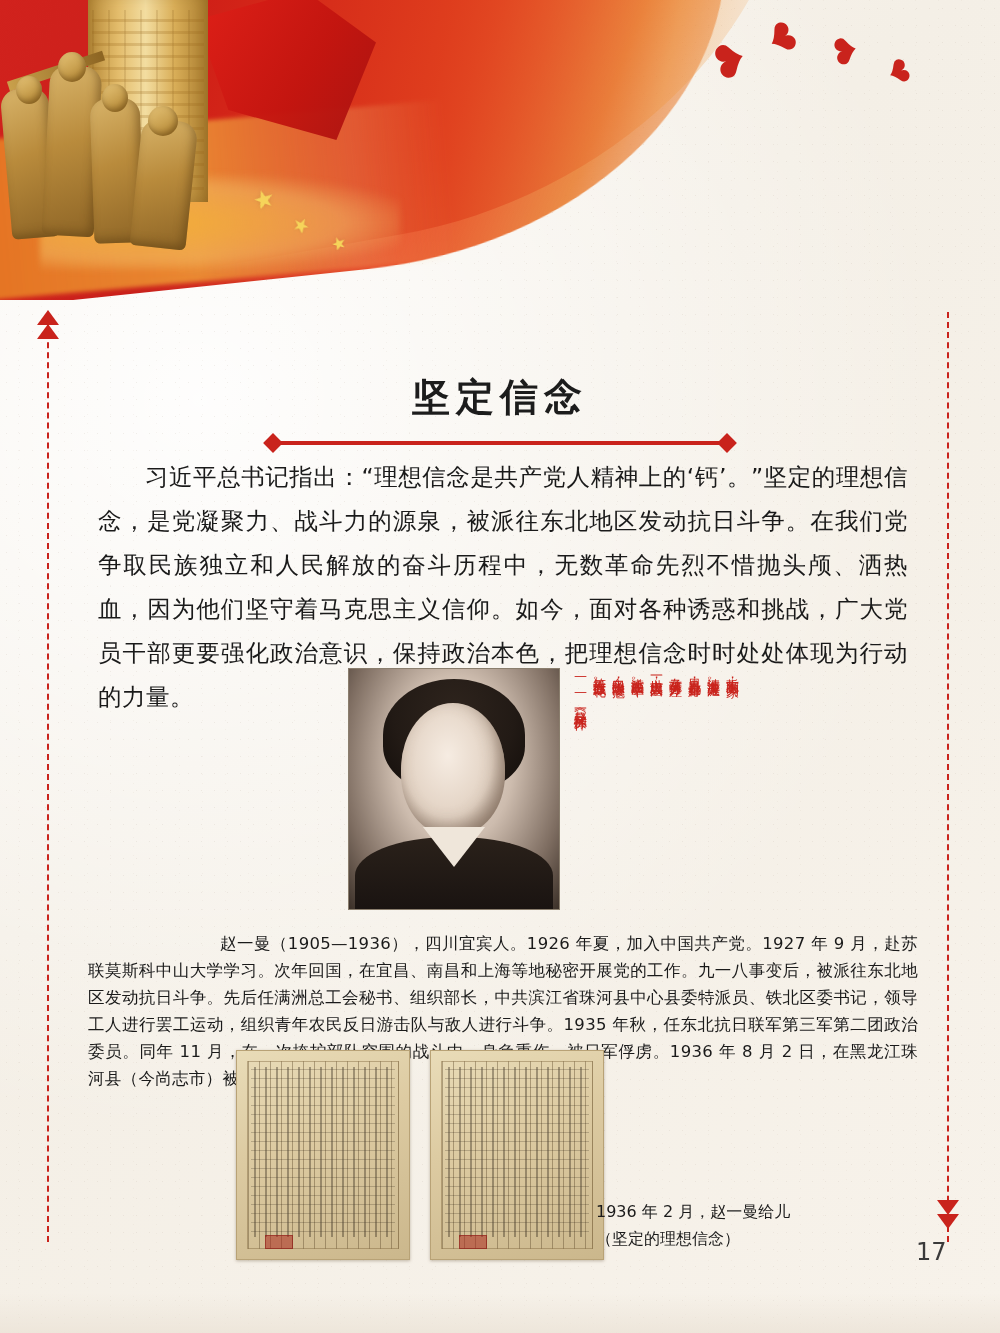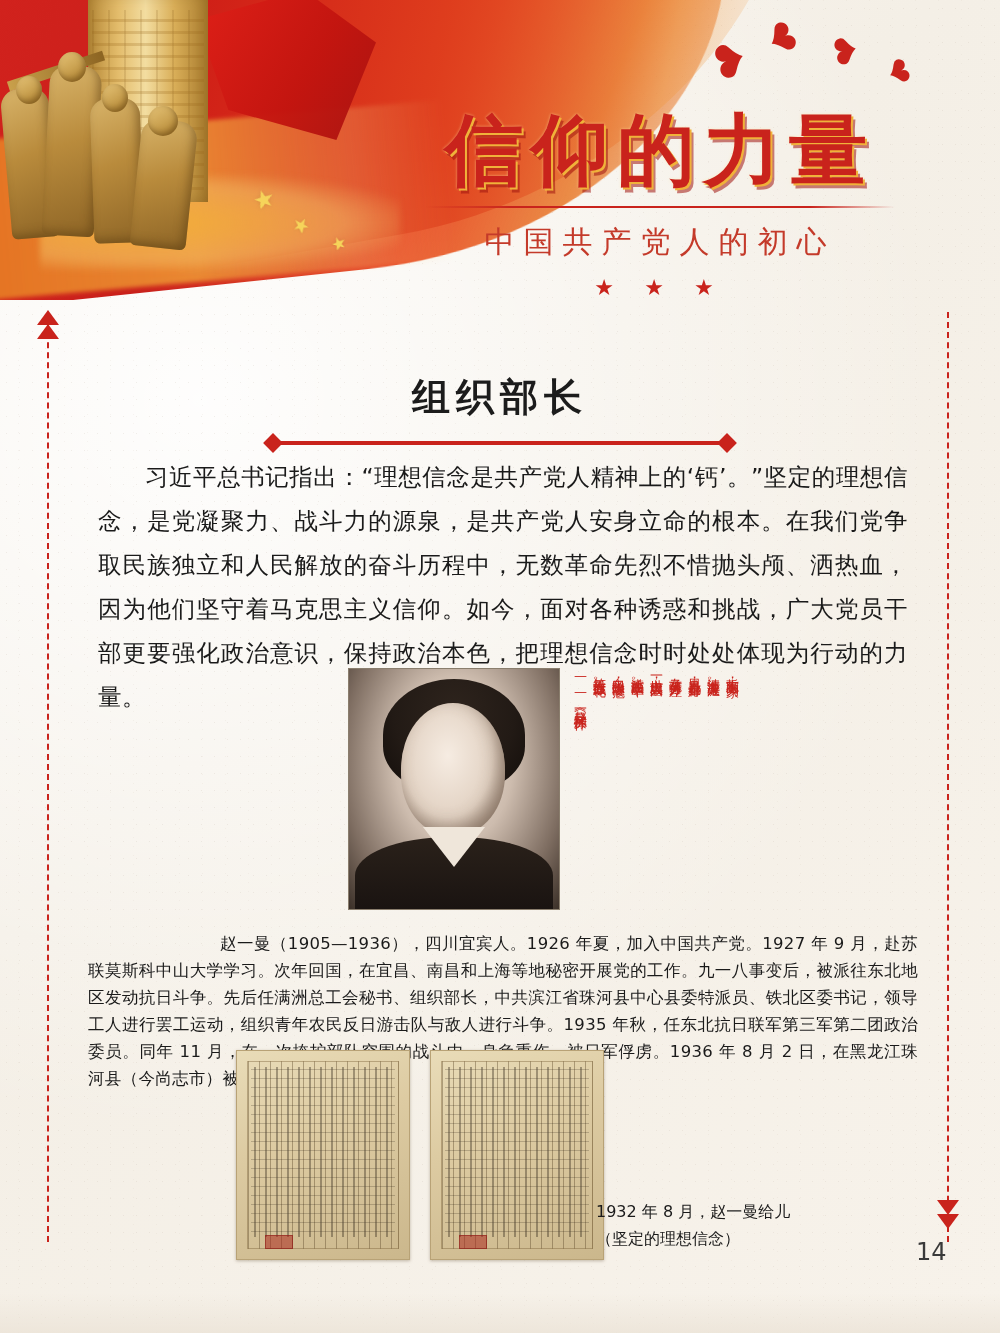--- a/index.html
+++ b/index.html
@@ -473,41 +473,35 @@
     <div class="star-accent" style="left:292px; top:222px; transform:rotate(-8deg) scale(0.8);"></div>
     <div class="star-accent" style="left:330px; top:240px; transform:rotate(14deg) scale(0.7);"></div>
 
     <div class="doves">
       <div class="dove" style="left:10px; top:20px; transform:rotate(-18deg);">❥</div>
       <div class="dove" style="left:66px; top:0px; font-size:40px; transform:rotate(-30deg) scaleX(-1);">❥</div>
       <div class="dove" style="left:130px; top:16px; font-size:36px; transform:rotate(-12deg);">❥</div>
       <div class="dove" style="left:186px; top:38px; font-size:32px; transform:rotate(-24deg) scaleX(-1);">❥</div>
     </div>
 
-    <div class="title-wrap">
-      <div class="main-title">信仰的力量</div>
-      <div class="title-rule"></div>
-      <div class="sub-title">中国共产党人的初心</div>
-      <div class="stars-row">★ ★ ★</div>
-    </div>
   </div>
 
   <div class="rail left"></div>
   <div class="rail right"></div>
   <div class="rail-cap up l-top"></div>
   <div class="rail-cap up l-top2"></div>
   <div class="rail-cap down r-bot"></div>
   <div class="rail-cap down r-bot2"></div>
 
   <div class="section-head">
-    <div class="section-title">组织部长</div>
+    <div class="section-title">坚定信念</div>
     <div class="section-rule"></div>
   </div>
 
-  <div class="body-text">习近平总书记指出：“理想信念是共产党人精神上的‘钙’。”坚定的理想信念，是党凝聚力、战斗力的源泉，是共产党人安身立命的根本。在我们党争取民族独立和人民解放的奋斗历程中，无数革命先烈不惜抛头颅、洒热血，因为他们坚守着马克思主义信仰。如今，面对各种诱惑和挑战，广大党员干部更要强化政治意识，保持政治本色，把理想信念时时处处体现为行动的力量。</div>
+  <div class="body-text">习近平总书记指出：“理想信念是共产党人精神上的‘钙’。”坚定的理想信念，是党凝聚力、战斗力的源泉，被派往东北地区发动抗日斗争。在我们党争取民族独立和人民解放的奋斗历程中，无数革命先烈不惜抛头颅、洒热血，因为他们坚守着马克思主义信仰。如今，面对各种诱惑和挑战，广大党员干部更要强化政治意识，保持政治本色，把理想信念时时处处体现为行动的力量。</div>
 
   <div class="portrait-block">
     <div class="portrait-hair"></div>
     <div class="portrait-face"></div>
     <div class="portrait-body"></div>
     <div class="portrait-collar"></div>
   </div>
 
   <div class="poem">
     <div class="poem-col">誓志为国不为家，</div>
@@ -530,19 +524,19 @@
       <div class="letter-stamp"></div>
     </div>
     <div class="letter-doc">
       <div class="letter-inner"></div>
       <div class="letter-glyphs"></div>
       <div class="letter-stamp"></div>
     </div>
   </div>
 
   <div class="bottom-caption">
-    <div>1932 年 8 月，赵一曼给儿</div>
+    <div>1936 年 2 月，赵一曼给儿</div>
     <div>（坚定的理想信念）</div>
   </div>
 
-  <div class="page-number">14</div>
+  <div class="page-number">17</div>
   <div class="edge-fade-bottom"></div>
 </div>
 
 </body></html>

